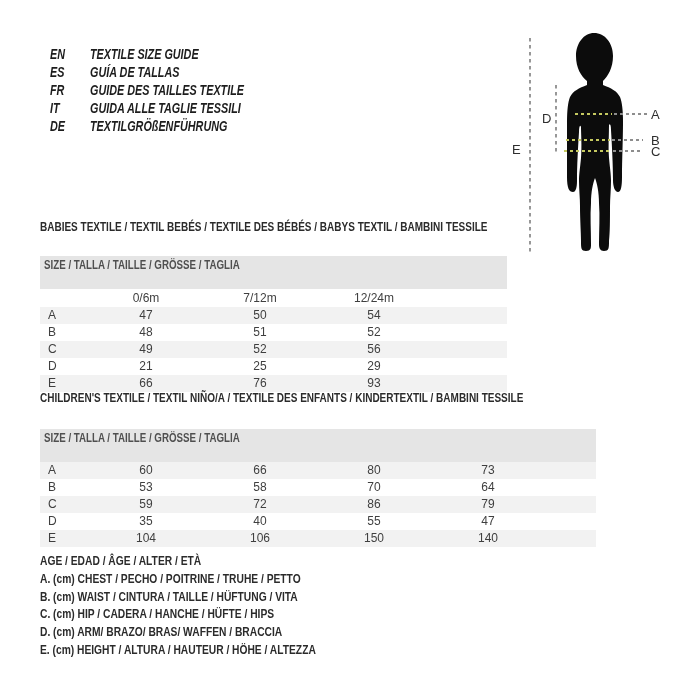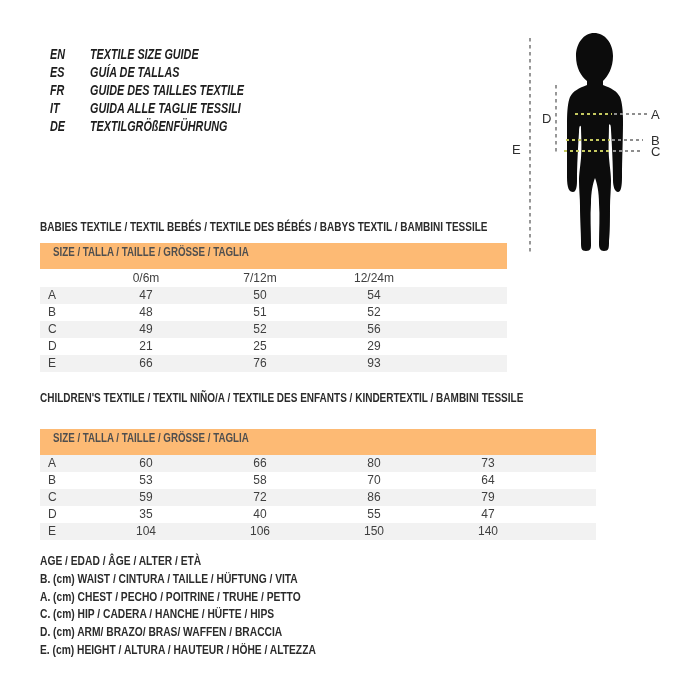--- a/index.html
+++ b/index.html
@@ -20,25 +20,25 @@
 
   
   .fig{position:absolute;left:500px;top:20px;width:180px;height:245px;}
   .fig text{font-family:"Liberation Sans",sans-serif;font-size:13px;fill:#2e2e2e;}
 
   
   .section{position:absolute;left:40px;}
   #section-0{top:221px;}
   #section-1{top:392px;}
   .sec-title{font-size:12.5px;font-weight:bold;color:#2b2b2b;line-height:13px;height:13px;}
-  #section-0 .sec-title{margin-bottom:9px;}
+  #section-0 .sec-title{margin-bottom:22px;}
   #section-1 .sec-title{margin-bottom:24px;text-align:right;}
   #section-0 .tbl{width:467px;}
   #section-1 .tbl{width:556px;}
-  .thead{background:#fdba74;height:26px;line-height:19px;padding-left:13px;
+  .thead{background:#e5e5e5;height:33px;line-height:19px;padding-left:4px;
          font-size:12.5px;font-weight:bold;color:#4f4f4f;}
   .trow{display:flex;height:17px;line-height:17px;font-size:12px;color:#3f3f3f;gap:42px;}
   .trow.sub{height:18px;line-height:18px;}
   .trow.alt{background:#f2f2f2;}
   .lcell{width:28px;padding-left:8px;box-sizing:border-box;}
   .ccell{width:72px;text-align:center;}
 
   
   .legend{position:absolute;left:40px;top:553px;font-size:12.5px;font-weight:bold;color:#2b2b2b;}
   .lg-row{height:17.8px;line-height:17.8px;}
@@ -183,18 +183,18 @@
         <div class="ccell">104</div>
         <div class="ccell">106</div>
         <div class="ccell">150</div>
         <div class="ccell">140</div>
       </div>
     </div>
   </div>
 
 <div class="legend" id="legend">
     <div class="lg-row"><span class="cx s82">AGE / EDAD / ÂGE / ALTER / ETÀ</span></div>
+    <div class="lg-row"><span class="cx s82">A. (cm) CHEST / PECHO / POITRINE / TRUHE / PETTO</span></div>
     <div class="lg-row"><span class="cx s82">B. (cm) WAIST / CINTURA / TAILLE / HÜFTUNG / VITA</span></div>
-    <div class="lg-row"><span class="cx s82">A. (cm) CHEST / PECHO / POITRINE / TRUHE / PETTO</span></div>
     <div class="lg-row"><span class="cx s82">C. (cm) HIP / CADERA / HANCHE / HÜFTE / HIPS</span></div>
     <div class="lg-row"><span class="cx s82">D. (cm) ARM/ BRAZO/ BRAS/ WAFFEN / BRACCIA</span></div>
     <div class="lg-row"><span class="cx s82">E. (cm) HEIGHT / ALTURA / HAUTEUR / HÖHE / ALTEZZA</span></div>
   </div>
 
 </body></html>

